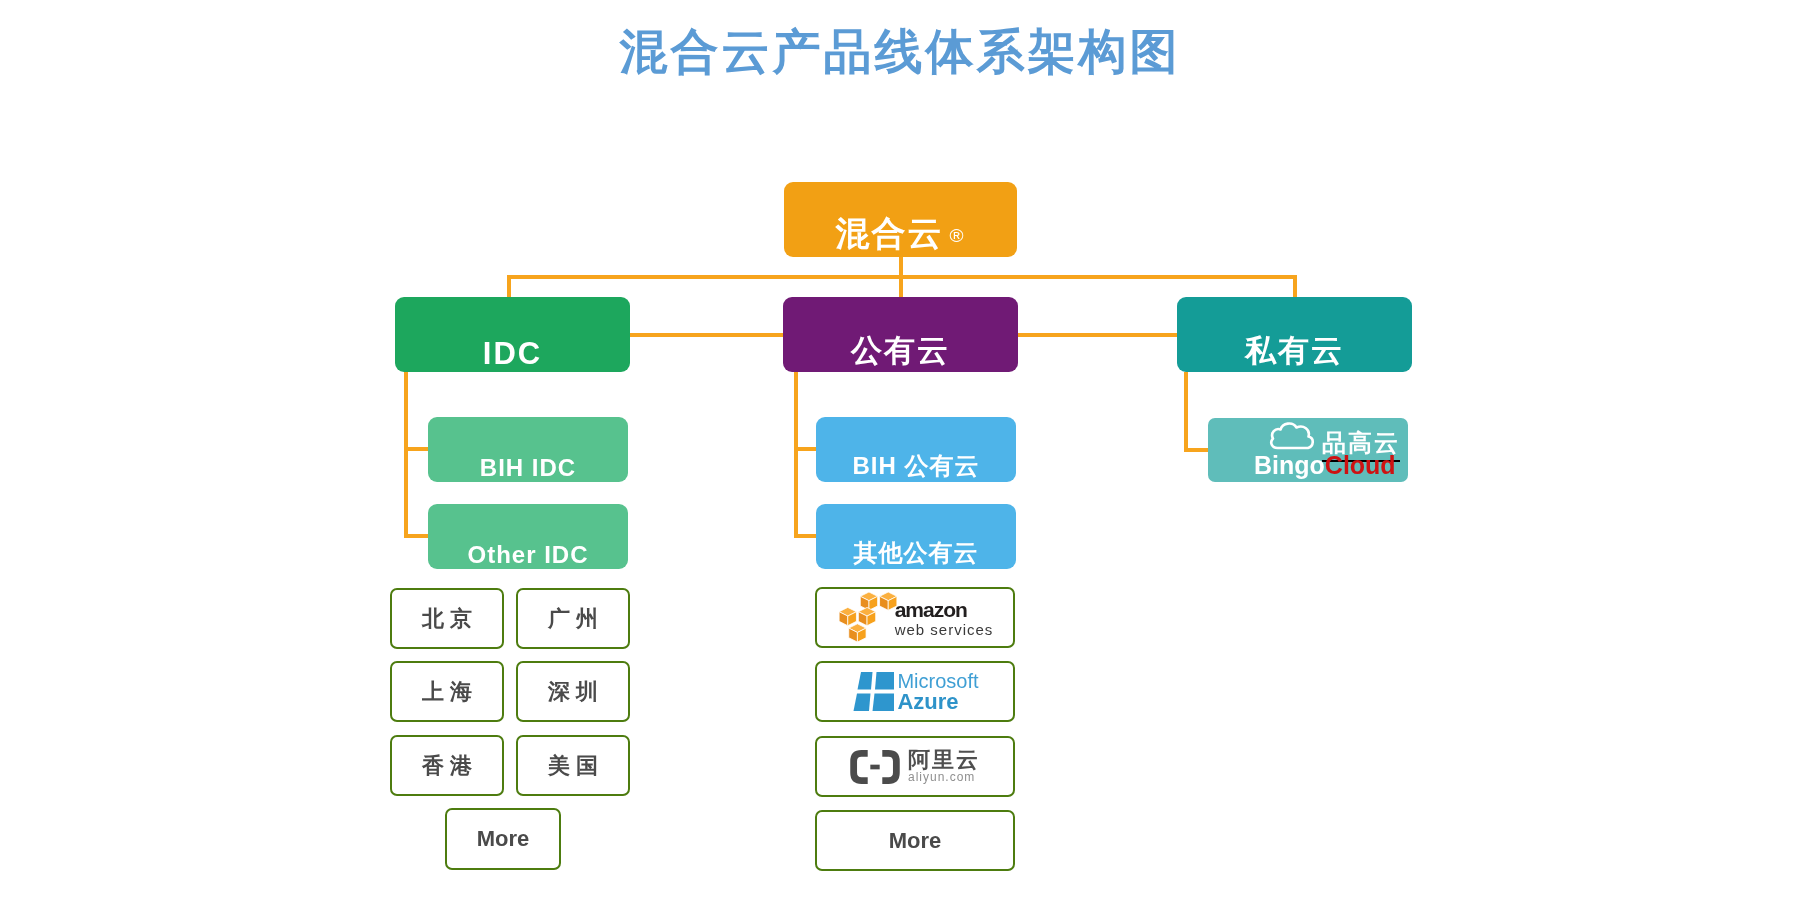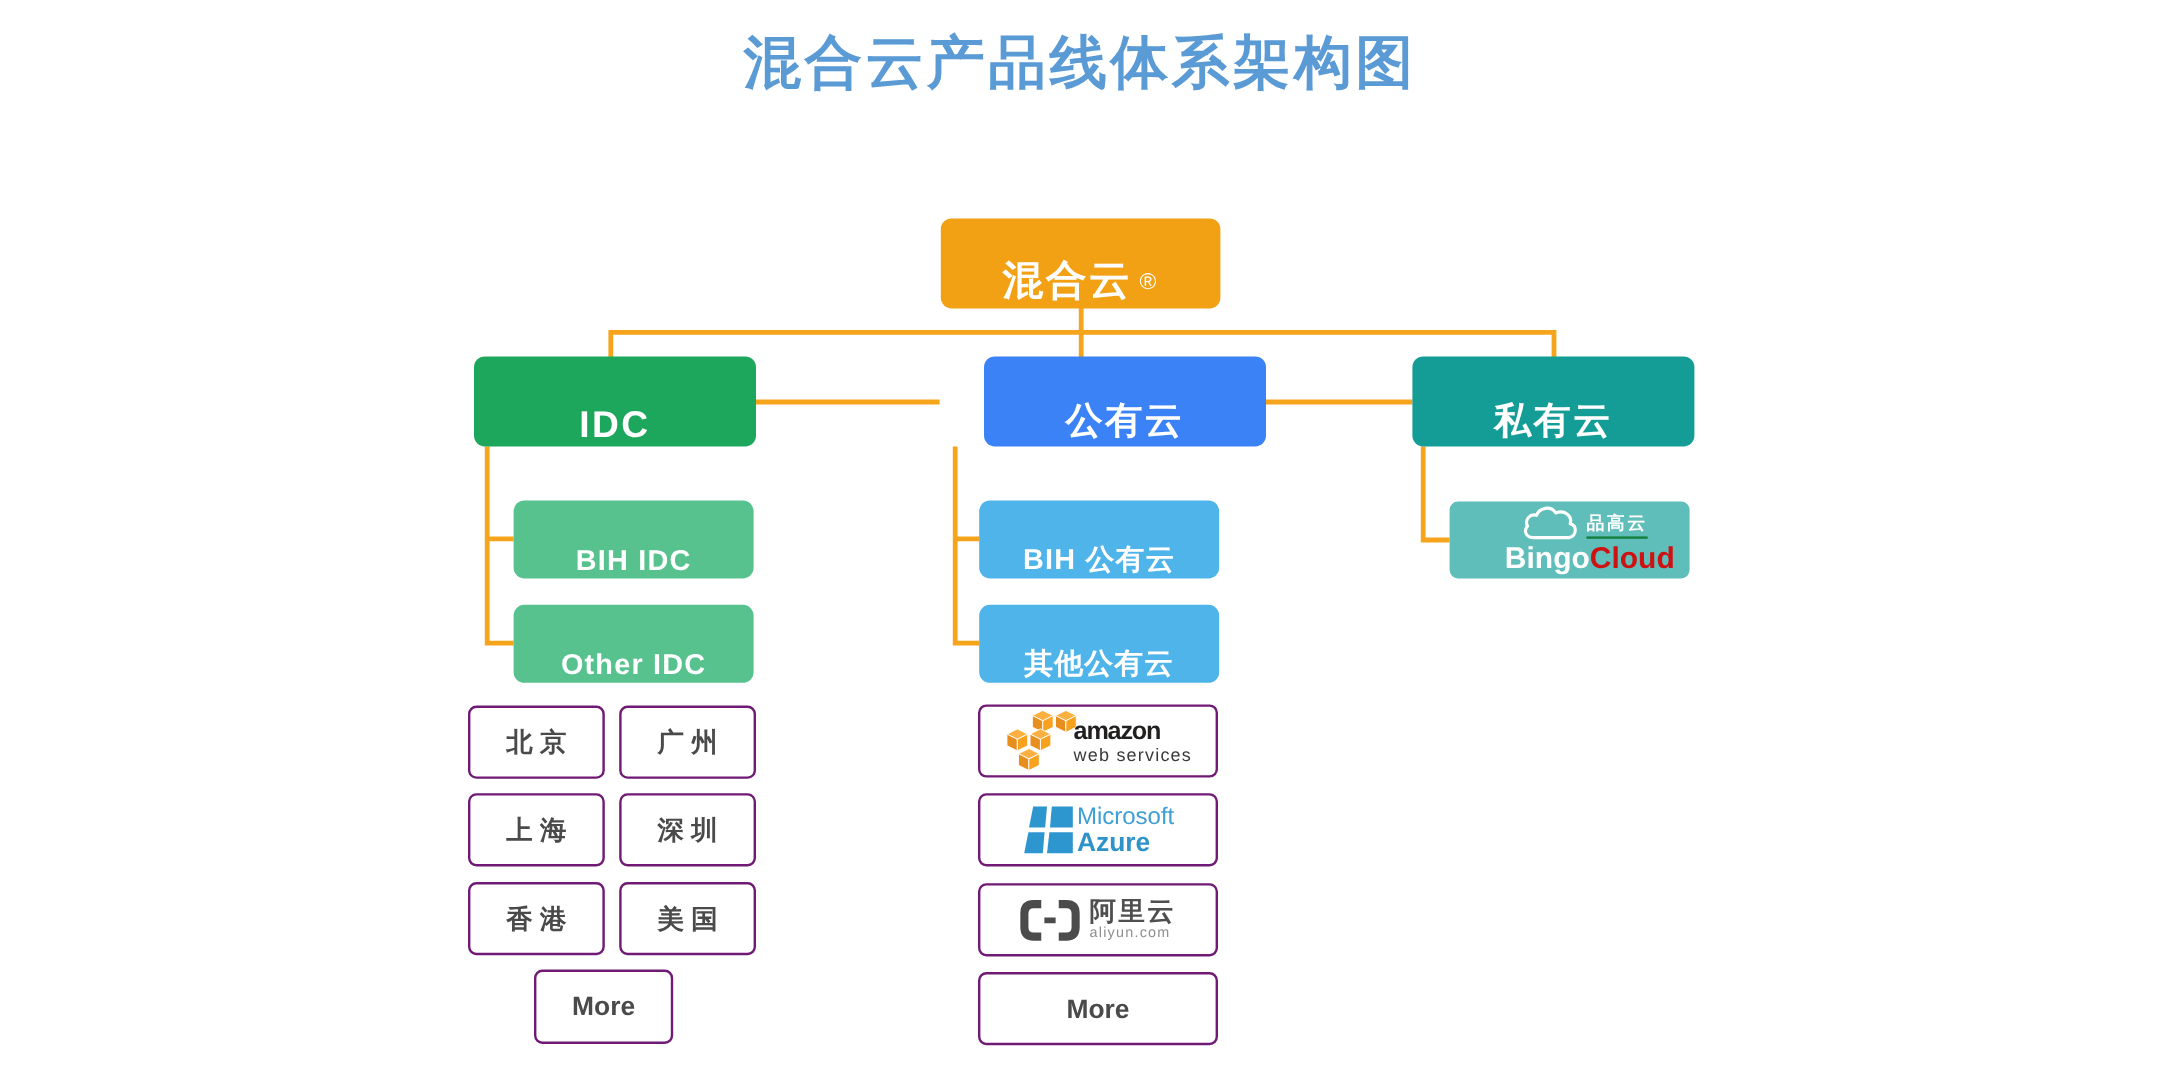--- a/index.html
+++ b/index.html
@@ -14,29 +14,29 @@
   .connectors{position:absolute;left:0;top:0;}
   .node{
     position:absolute;display:flex;align-items:flex-end;justify-content:center;
     color:#fff;font-weight:bold;border-radius:9px;box-sizing:border-box;
   }
   .root{left:784px;top:182px;width:233px;height:75px;background:#F2A014;font-size:34px;letter-spacing:2px;}
   .root sup{font-size:19px;font-weight:normal;margin-left:6px;transform:translateY(-10px);}
   .lvl2{width:235px;height:75px;font-size:31px;letter-spacing:2px;}
   .lvl3{width:200px;height:65px;font-size:24px;letter-spacing:1px;}
   .idc{left:395px;top:297px;background:#1DA75D;}
-  .pub{left:820px;top:297px;background:#3b82f6;}
+  .pub{left:783px;top:297px;background:#701a75;}
   .prv{left:1177px;top:297px;background:#149C97;}
   .bih-idc{left:428px;top:417px;background:#57C28E;}
   .other-idc{left:428px;top:504px;background:#57C28E;}
   .bih-pub{left:816px;top:417px;background:#4EB4E9;}
   .other-pub{left:816px;top:504px;background:#4EB4E9;}
   .plain{
     position:absolute;display:flex;align-items:center;justify-content:center;
-    background:#fff;border:2px solid #701a75;border-radius:7px;box-sizing:border-box;
+    background:#fff;border:2px solid #4d7c0f;border-radius:7px;box-sizing:border-box;
     color:#4A4A4A;font-weight:bold;font-size:22px;
   }
   .loc{width:114px;height:61px;}
   .logo-box{left:815px;width:200px;height:61px;}
   
   .aws-wrap{display:flex;align-items:center;}
   .aws-text{text-align:left;margin-left:-4px;}
   .aws-line1{font-size:21px;font-weight:800;color:#221F1F;letter-spacing:-1px;line-height:24px;}
   .aws-line2{font-size:15px;font-weight:500;color:#3A3A3A;letter-spacing:1px;line-height:15px;}
   .ms-wrap{display:flex;align-items:center;gap:0;}
@@ -47,22 +47,22 @@
   .ali-text{text-align:left;}
   .ali-line1{font-size:22px;font-weight:600;color:#4F4F4F;letter-spacing:2px;line-height:22px;}
   .ali-line2{font-size:12px;font-weight:400;color:#8F8F8F;letter-spacing:1px;line-height:13px;}
   
   .bingo{
     position:absolute;left:1208px;top:418px;width:200px;height:64px;
     background:#5FBDBA;border-radius:7px;
   }
   .bingo-cloud{position:absolute;left:52px;top:2px;}
   .bingo-cn{
-    position:absolute;left:114px;top:9px;color:#fff;font-weight:bold;font-size:15px;
-    letter-spacing:2px;border-bottom:2px solid #15803d;padding-bottom:1px;
+    position:absolute;left:114px;top:9px;color:#fff;font-weight:bold;font-size:24px;
+    letter-spacing:2px;border-bottom:2px solid #000000;padding-bottom:1px;
   }
   .bingo-brand{position:absolute;left:28px;top:33px;font-size:25px;font-weight:800;letter-spacing:0;}
   .bingo-white{color:#fff;margin-left:18px;}
   .bingo-red{color:#CE1212;}
 </style>
 </head>
 <body>
 
 <div class="canvas">
 

